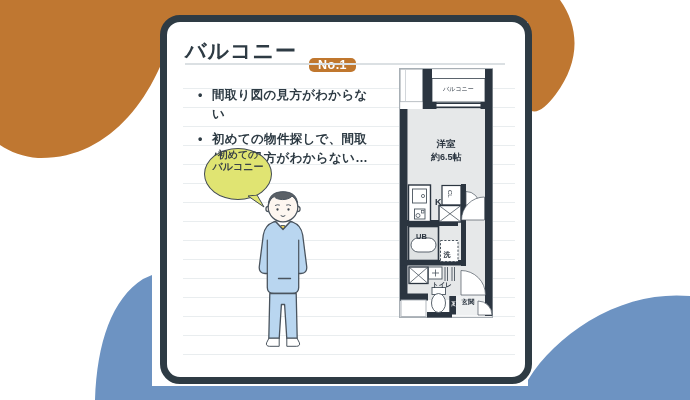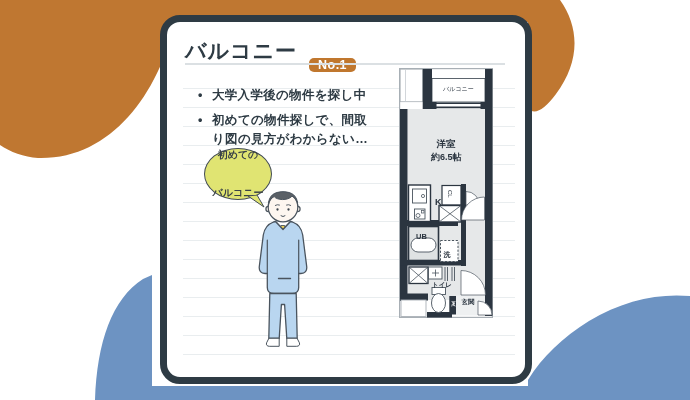--- a/index.html
+++ b/index.html
@@ -19,21 +19,21 @@
   .divider{position:absolute;left:18px;right:20px;top:41px;height:2px;background:#dbe0e3;}
 
   .bullets{position:absolute;left:31px;top:64px;width:170px;color:#2e3b44;
            font-size:12.5px;font-weight:bold;line-height:19px;letter-spacing:.3px;}
   .bullet-item{display:flex;margin-bottom:6px;}
   .bullet-dot{width:14px;flex:0 0 14px;}
   .bullet-text{width:158px;}
 
   
   .bubble{position:absolute;border:1.4px solid #434c55;background:#e0e472;border-radius:50%;
-          display:flex;flex-direction:column;align-items:center;justify-content:space-between;
+          display:flex;flex-direction:column;align-items:center;justify-content:flex-start;
           font-size:10px;font-weight:bold;color:#3a4247;line-height:12px;text-align:center;}
   .bubble-1{left:37px;top:126px;width:66px;height:50px;}
   .bubble-2{left:141px;top:139px;width:64px;height:45px;}
   .tail{position:absolute;}
 
   
   .plan{position:absolute;left:232px;top:46px;width:94px;height:250px;}
   .plan svg{position:absolute;left:0;top:0;}
   .pl{position:absolute;color:#2b3540;font-weight:bold;white-space:nowrap;
       font-size:10px;transform-origin:0 0;}
@@ -65,21 +65,21 @@
 
     <div class="title-row">
       <div class="title">バルコニー</div>
       <div class="badge">No.1</div>
     </div>
     <div class="divider"></div>
 
     <div class="bullets">
       <div class="bullet-item">
         <span class="bullet-dot">•</span>
-        <span class="bullet-text">大学入学後の物件を探し中</span>
+        <span class="bullet-text">間取り図の見方がわからない</span>
       </div>
       <div class="bullet-item">
         <span class="bullet-dot">•</span>
         <span class="bullet-text">初めての物件探しで、間取り図の見方がわからない…</span>
       </div>
     </div>
 
     <div class="bubble bubble-1">
       <span>初めての</span>
       <span>バルコニー</span>

